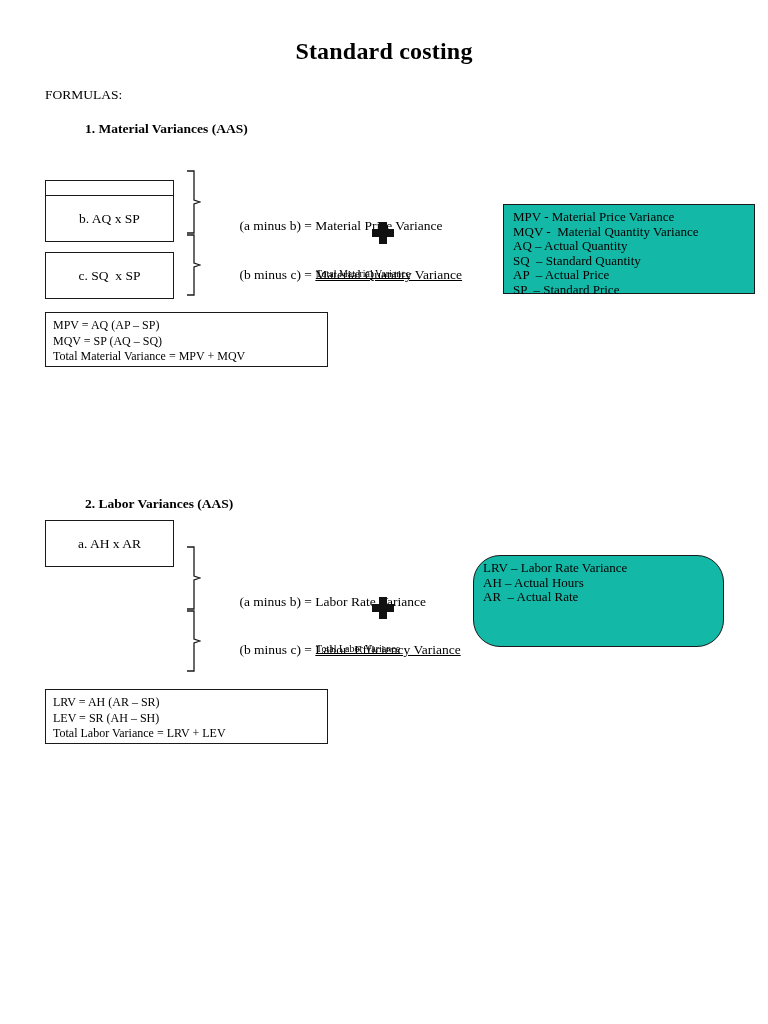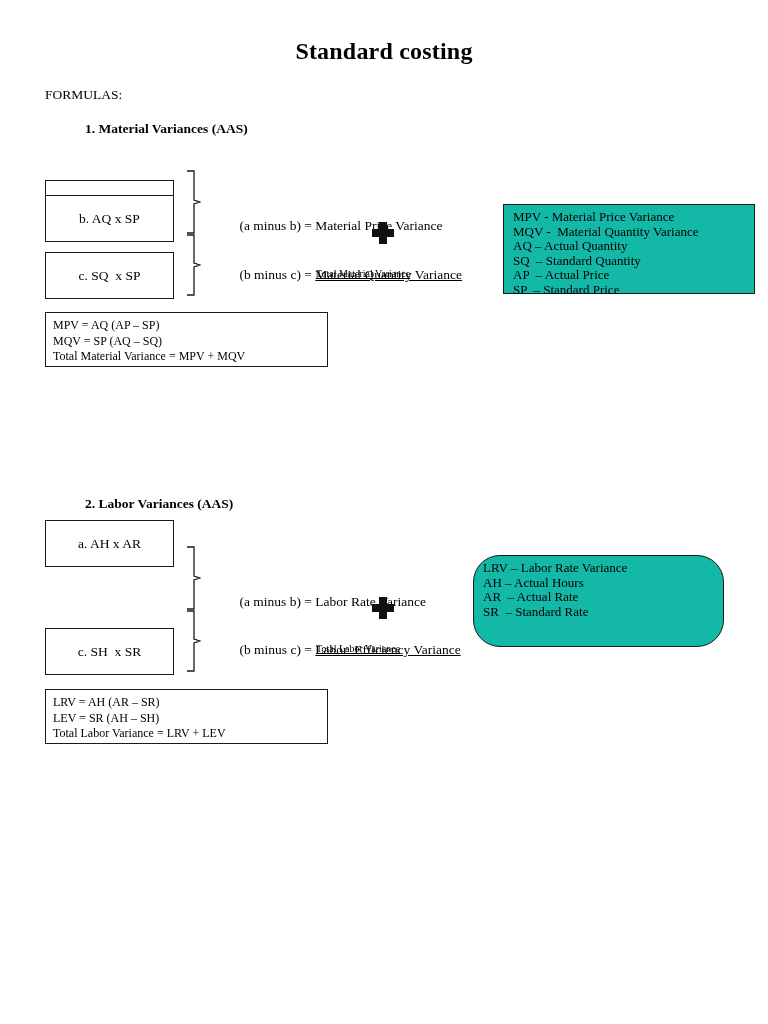--- a/index.html
+++ b/index.html
@@ -221,21 +221,20 @@
 
   <div class="formula-box" id="formula-material">
     <div class="formula-line">MPV = AQ (AP – SP)</div>
     <div class="formula-line">MQV = SP (AQ – SQ)</div>
     <div class="formula-line">Total Material Variance = MPV + MQV</div>
   </div>
 
   <div class="section-heading" id="heading-labor">2. Labor Variances (AAS)</div>
 
   <div class="operand-box" id="lab-box-a">a. AH x AR</div>
-  <div class="operand-box" id="lab-box-c">c. SH  x SR</div>
 
   <div class="bracket" id="lab-bracket-top">
     <svg viewBox="0 0 15 64" preserveAspectRatio="none">
       <path d="M1,1 L8,1 L8,30 L14,32 L8,34 L8,63 L1,63" fill="none" stroke="#1a1a1a" stroke-width="1.3"></path>
     </svg>
   </div>
   <div class="bracket" id="lab-bracket-bottom">
     <svg viewBox="0 0 15 62" preserveAspectRatio="none">
       <path d="M1,1 L8,1 L8,29 L14,31 L8,33 L8,61 L1,61" fill="none" stroke="#1a1a1a" stroke-width="1.3"></path>
     </svg>
@@ -253,21 +252,20 @@
 
   <div class="plus-glyph" id="lab-plus">
     <span class="bar-h"></span>
     <span class="bar-v"></span>
   </div>
 
   <div class="legend-box" id="legend-labor">
     <div class="legend-line">LRV – Labor Rate Variance</div>
     <div class="legend-line">AH – Actual Hours</div>
     <div class="legend-line">AR  – Actual Rate</div>
-    <div class="legend-line">SR  – Standard Rate</div>
   </div>
 
   <div class="formula-box" id="formula-labor">
     <div class="formula-line">LRV = AH (AR – SR)</div>
     <div class="formula-line">LEV = SR (AH – SH)</div>
     <div class="formula-line">Total Labor Variance = LRV + LEV</div>
   </div>
 
 </div>
 

